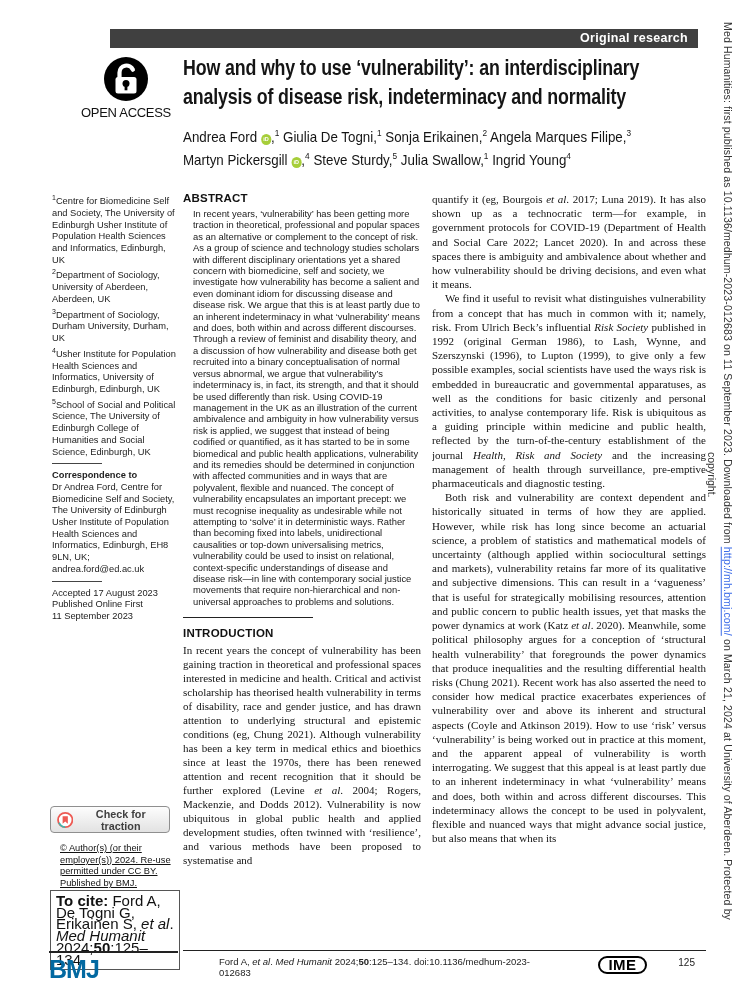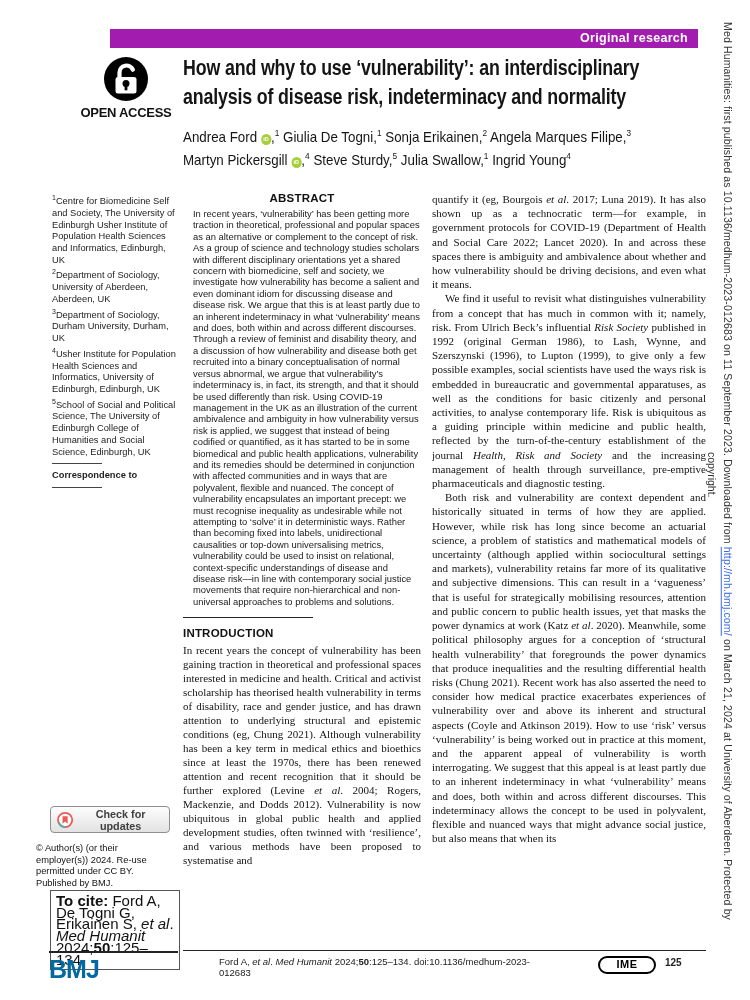--- a/index.html
+++ b/index.html
@@ -1,28 +1,28 @@
 <!DOCTYPE html>
 <html lang="en"><head>
 <meta charset="utf-8">
 <style>
   html,body{margin:0;padding:0;background:#fff;}
   body{width:750px;height:1000px;position:relative;overflow:hidden;
        font-family:"Liberation Sans",sans-serif;color:#111;}
 
   
   .banner{position:absolute;left:110px;top:29px;width:588px;height:19px;
-          background:#a21caf;color:#fff;font-weight:bold;font-size:12.5px;
+          background:#404040;color:#fff;font-weight:bold;font-size:12.5px;
           line-height:19px;text-align:right;padding-right:10px;box-sizing:border-box;
           letter-spacing:.3px;}
 
   
   .oa{position:absolute;left:76px;top:57px;width:100px;text-align:center;}
   .oa svg{display:block;margin:0 auto;}
-  .oa-label{font-weight:bold;font-size:13px;letter-spacing:-.3px;margin-top:4px;white-space:nowrap;}
+  .oa-label{font-weight:normal;font-size:13px;letter-spacing:-.3px;margin-top:4px;white-space:nowrap;}
 
   
   .title{position:absolute;left:183px;top:54px;width:650px;margin:0;
          font-size:22px;line-height:28.5px;font-weight:bold;color:#151515;
          transform:scaleX(.81);transform-origin:left top;letter-spacing:-.2px;}
   .authors{position:absolute;left:183px;top:124px;width:580px;font-size:14.5px;
            line-height:19.5px;color:#151515;transform:scaleX(.92);transform-origin:left top;}
   .authors sup{font-size:9px;}
   .orcid{display:inline-block;width:11px;height:11px;border-radius:50%;
          background:#A6CE39;color:#fff;font-size:6px;font-weight:bold;
@@ -35,49 +35,49 @@
   .rule-s{border:0;border-top:1px solid #444;width:50px;margin:5px 0 6px 0;}
   .corr-h{font-weight:bold;}
 
   .check-btn{position:absolute;left:50px;top:806px;width:120px;height:27px;
              border:1px solid #8f8f8f;border-radius:4px;
              background:linear-gradient(#fdfdfd,#e2e2e2);
              display:flex;align-items:center;gap:5px;padding:0 6px;
              font-family:"Liberation Sans",sans-serif;
              font-size:10.8px;font-weight:bold;color:#3f3f3f;cursor:pointer;box-sizing:border-box;}
 
-  .copyright{position:absolute;left:36px;top:843px;width:128px;font-size:9.3px;line-height:11.7px;}
+  .copyright{position:absolute;left:60px;top:843px;width:128px;font-size:9.3px;line-height:11.7px;text-decoration:underline;}
   .tocite{position:absolute;left:50px;top:890px;width:118px;border:1px solid #555;
           padding:4px 5px;font-size:15px;line-height:11.7px;}
   .bmj-rule{position:absolute;left:49px;top:951px;width:129px;border-top:2px solid #222;}
   .bmj{position:absolute;left:49px;top:955px;font-size:25px;font-weight:bold;
        color:#0369a1;letter-spacing:-1px;}
 
   
   .col{position:absolute;top:192px;overflow:hidden;}
   .col-left{left:183px;width:238px;height:758px;}
   .col-right{left:432px;width:274px;height:758px;}
   .abs-h,.intro-h{font-weight:bold;font-size:11.5px;letter-spacing:.2px;}
-  .abs-h{margin-bottom:4px;text-align:center;}
+  .abs-h{margin-bottom:4px;}
   .abs-b{font-size:9.4px;line-height:11.4px;color:#1a1a1a;margin-left:10px;}
   .abs-rule{border-top:1.5px solid #222;width:130px;margin:10px 0 0 0;}
   .intro-h{margin-top:9px;margin-bottom:4px;}
   .body-serif{font-family:"Liberation Serif",serif;font-size:11px;line-height:14px;
               text-align:justify;margin:0;color:#131313;}
   .col-right .body-serif{line-height:14.2px;font-family:Liberation Serif, serif;}
   .indent{text-indent:13px;}
   .body-serif i{font-style:italic;}
 
   
   .footer-rule{position:absolute;left:183px;top:950px;width:523px;border-top:1.2px solid #222;}
   .footer-cite{position:absolute;left:219px;top:956px;width:316px;font-size:9.5px;color:#222;}
-  .ime{position:absolute;left:598px;top:956px;width:58px;height:18px;border:2.5px solid #000;
-       border-radius:9px;text-align:center;font-weight:bold;font-size:11px;line-height:13px;
+  .ime{position:absolute;left:598px;top:956px;width:49px;height:18px;border:2.5px solid #000;
+       border-radius:9px;text-align:center;font-weight:bold;font-size:15px;line-height:13px;
        box-sizing:border-box;letter-spacing:.5px;color:#000;}
-  .pageno{position:absolute;left:665px;top:957px;width:30px;text-align:left;font-size:10px;color:#222;font-weight:bold;}
+  .pageno{position:absolute;left:665px;top:957px;width:30px;text-align:right;font-size:10px;color:#222;}
 
   
   .vside{position:absolute;left:722px;top:22px;height:950px;writing-mode:vertical-rl;
          font-size:10.5px;color:#333;white-space:nowrap;letter-spacing:.15px;}
   .vside2{position:absolute;left:706px;top:452px;writing-mode:vertical-rl;
           font-size:10.5px;color:#333;white-space:nowrap;}
   .vlink{color:#3B6BE8;text-decoration:underline;}
 </style>
 </head>
 <body>
@@ -101,30 +101,36 @@
 <div class="authors">Andrea Ford <span class="orcid">iD</span>,<sup>1</sup> Giulia De Togni,<sup>1</sup> Sonja Erikainen,<sup>2</sup> Angela Marques Filipe,<sup>3</sup><br>Martyn Pickersgill <span class="orcid">iD</span>,<sup>4</sup> Steve Sturdy,<sup>5</sup> Julia Swallow,<sup>1</sup> Ingrid Young<sup>4</sup></div>
 
 <aside class="sidebar">
   <div><sup>1</sup>Centre for Biomedicine Self and Society, The University of Edinburgh Usher Institute of Population Health Sciences and Informatics, Edinburgh, UK</div>
   <div><sup>2</sup>Department of Sociology, University of Aberdeen, Aberdeen, UK</div>
   <div><sup>3</sup>Department of Sociology, Durham University, Durham, UK</div>
   <div><sup>4</sup>Usher Institute for Population Health Sciences and Informatics, University of Edinburgh, Edinburgh, UK</div>
   <div><sup>5</sup>School of Social and Political Science, The University of Edinburgh College of Humanities and Social Science, Edinburgh, UK</div>
   <hr class="rule-s">
   <div class="corr-h">Correspondence to</div>
+  <div>Dr Andrea Ford, Centre for Biomedicine Self and Society, The University of Edinburgh Usher Institute of Population Health Sciences and Informatics, Edinburgh, EH8 9LN, UK; andrea.ford@ed.ac.uk</div>
   <hr class="rule-s">
+  <div>
+    <div>Accepted 17 August 2023</div>
+    <div>Published Online First</div>
+    <div>11 September 2023</div>
+  </div>
 </aside>
 
 <button class="check-btn">
   <svg width="18" height="18" viewBox="0 0 24 24">
     <circle cx="12" cy="12" r="10.5" fill="#fff" stroke="#ED5A53" stroke-width="2.6"></circle>
     <path d="M3 16 A10.5 10.5 0 0 0 12 22.5" fill="none" stroke="#3FB8AF" stroke-width="2.6"></path>
     <path d="M8.2 6.5 h7.6 v11 l-3.8 -3.2 -3.8 3.2 z" fill="#ED5A53"></path>
   </svg>
-  <span>Check for updates</span>
+  <span>Check for traction</span>
 </button>
 
 <div class="copyright">© Author(s) (or their employer(s)) 2024. Re-use permitted under CC BY. Published by BMJ.</div>
 <div class="tocite"><b>To cite:</b> Ford A, De Togni G, Erikainen S, <i>et al</i>. <i>Med Humanit</i> 2024;<b>50</b>:125–134.</div>
 <div class="bmj-rule"></div>
 <div class="bmj">BMJ</div>
 
 <main class="col col-left">
   <div class="abs-h">ABSTRACT</div>
   <div class="abs-b">In recent years, ‘vulnerability’ has been getting more traction in theoretical, professional and popular spaces as an alternative or complement to the concept of risk. As a group of science and technology studies scholars with different disciplinary orientations yet a shared concern with biomedicine, self and society, we investigate how vulnerability has become a salient and even dominant idiom for discussing disease and disease risk. We argue that this is at least partly due to an inherent indeterminacy in what ‘vulnerability’ means and does, both within and across different discourses. Through a review of feminist and disability theory, and a discussion of how vulnerability and disease both get recruited into a binary conceptualisation of normal versus abnormal, we argue that vulnerability’s indeterminacy is, in fact, its strength, and that it should be used differently than risk. Using COVID-19 management in the UK as an illustration of the current ambivalence and ambiguity in how vulnerability versus risk is applied, we suggest that instead of being codified or quantified, as it has started to be in some biomedical and public health applications, vulnerability and its remedies should be determined in conjunction with affected communities and in ways that are polyvalent, flexible and nuanced. The concept of vulnerability encapsulates an important precept: we must recognise inequality as undesirable while not attempting to ‘solve’ it in deterministic ways. Rather than becoming fixed into labels, unidirectional causalities or top-down universalising metrics, vulnerability could be used to insist on relational, context-specific understandings of disease and disease risk—in line with contemporary social justice movements that require non-hierarchical and non-universal approaches to problems and solutions.</div>

